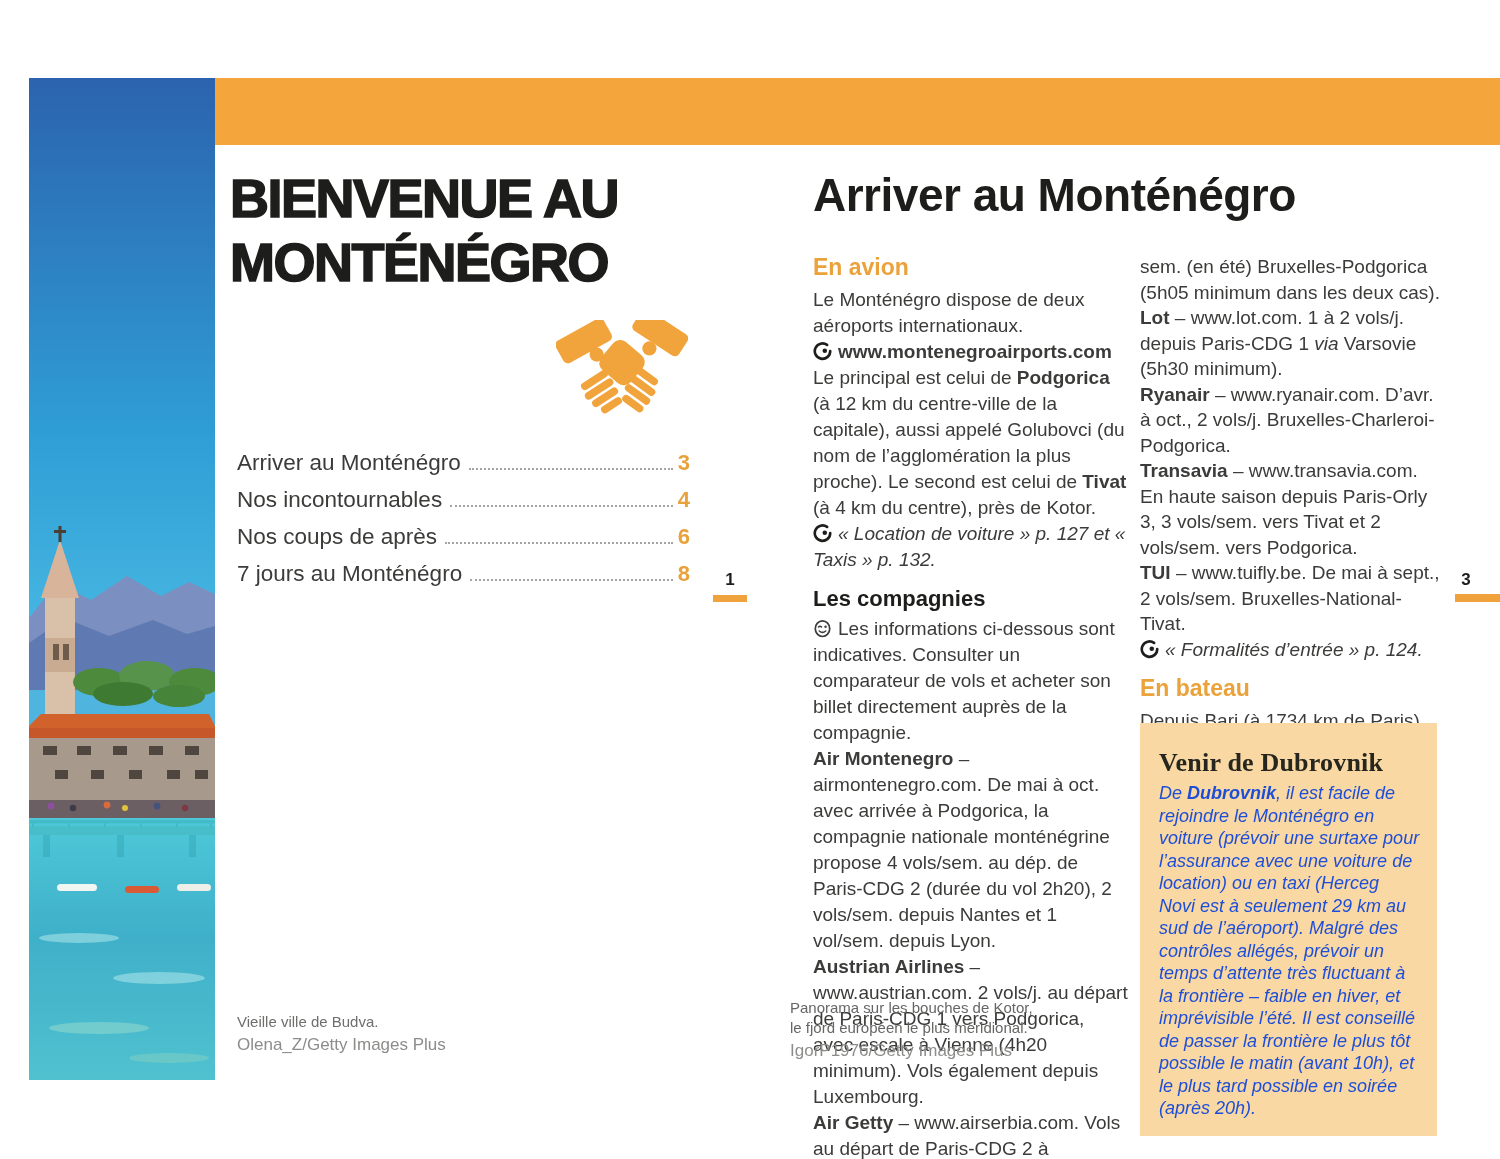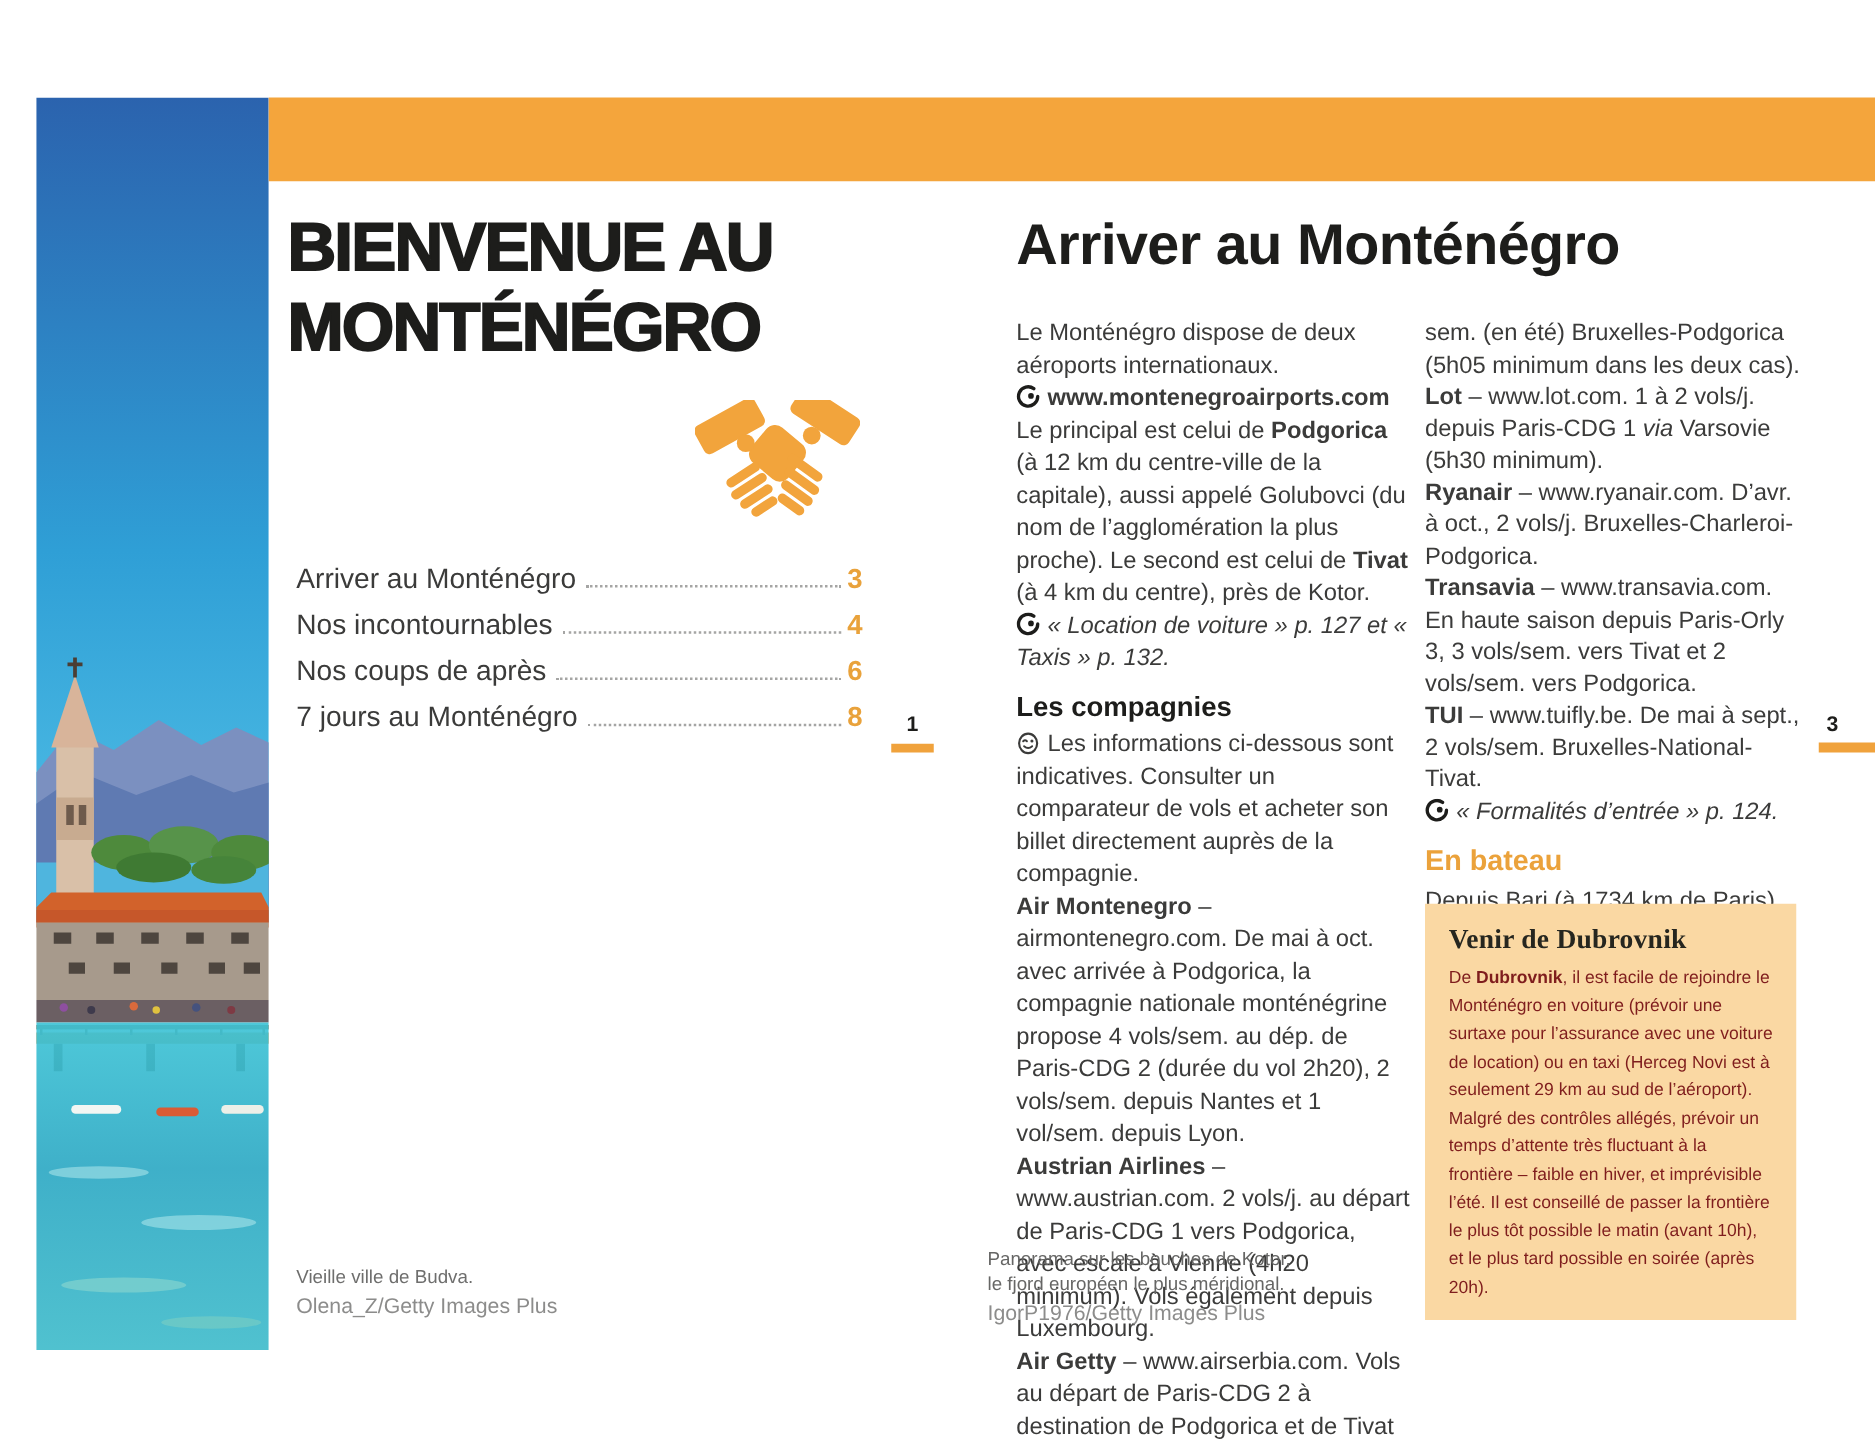--- a/index.html
+++ b/index.html
@@ -41,23 +41,23 @@
   .h-black{font-size:22px;font-weight:700;color:#1D1D1B;margin:13px 0 4px 0;line-height:26px;}
   .para{margin:0;}
   .ref-icon, .tip-icon{display:inline-block;width:19px;height:19px;vertical-align:-3px;margin-right:6px;}
   #marker3{position:absolute;left:1446px;top:570px;width:40px;text-align:center;}
   #bar3{position:absolute;left:1455px;top:594px;width:45px;height:8px;background:#F0A23C;}
   #mid-caption{position:absolute;left:790px;top:998px;color:#666665;font-size:15px;line-height:20px;}
 
   
   #dub-box{position:absolute;left:1140px;top:723px;width:297px;min-height:307px;box-sizing:border-box;
     background:#FAD8A3;padding:15px 17px 16px 19px;}
-  #dub-box h3{font-family:"Liberation Serif", serif;font-size:22px;font-weight:700;color:#26261F;
-    margin:0 0 6px 0;line-height:26px;letter-spacing:0.2px;}
-  #dub-box .para{font-size:14px;line-height:22.5px;color:#7f1d1d;}
+  #dub-box h3{font-family:"Liberation Serif", serif;font-size:26px;font-weight:700;color:#26261F;
+    margin:12px 0 6px 0;line-height:26px;letter-spacing:0.2px;}
+  #dub-box .para{font-size:18px;line-height:22.5px;color:#1d4ed8;font-style:italic;}
 </style>
 </head>
 <body>
 
 <div id="page">
 
   <div id="photo">
     <svg viewBox="0 0 186 1002" preserveAspectRatio="none">
       <defs>
         <linearGradient id="sky" x1="0" y1="0" x2="0" y2="1">
@@ -215,20 +215,21 @@
   </div>
 
   <div id="left-caption">
     <div>Vieille ville de Budva.</div>
     <div class="credit">Olena_Z/Getty Images Plus</div>
   </div>
 
   <div id="right-title">Arriver au Monténégro</div>
 
   <div class="col" id="col1">
+    <h2 class="h-orange">En avion</h2>
     <p class="para"><span>Le Monténégro dispose de deux aéroports internationaux.</span></p>
     <p class="para"><span class="ref-icon"><svg viewBox="0 0 20 20">
             <path d="M14.8 3.1 A8.1 8.1 0 1 0 18.1 9.6" fill="none" stroke="#1D1D1B" stroke-width="2.8" stroke-linecap="round"></path>
             <circle cx="12.4" cy="9.2" r="2.4" fill="#1D1D1B"></circle>
           </svg></span><span><span class="b">www.montenegroairports.com</span></span></p>
     <p class="para"><span>Le principal est celui de </span><span class="b">Podgorica</span><span> (à 12 km du centre-ville de la capitale), aussi appelé Golubovci (du nom de l’agglomération la plus proche). Le second est celui de </span><span class="b">Tivat</span><span> (à 4 km du centre), près de Kotor.</span></p>
     <p class="para"><span class="ref-icon"><svg viewBox="0 0 20 20">
             <path d="M14.8 3.1 A8.1 8.1 0 1 0 18.1 9.6" fill="none" stroke="#1D1D1B" stroke-width="2.8" stroke-linecap="round"></path>
             <circle cx="12.4" cy="9.2" r="2.4" fill="#1D1D1B"></circle>
           </svg></span><span><span class="i">« Location de voiture » p. 127 et « Taxis » p. 132.</span></span></p>

